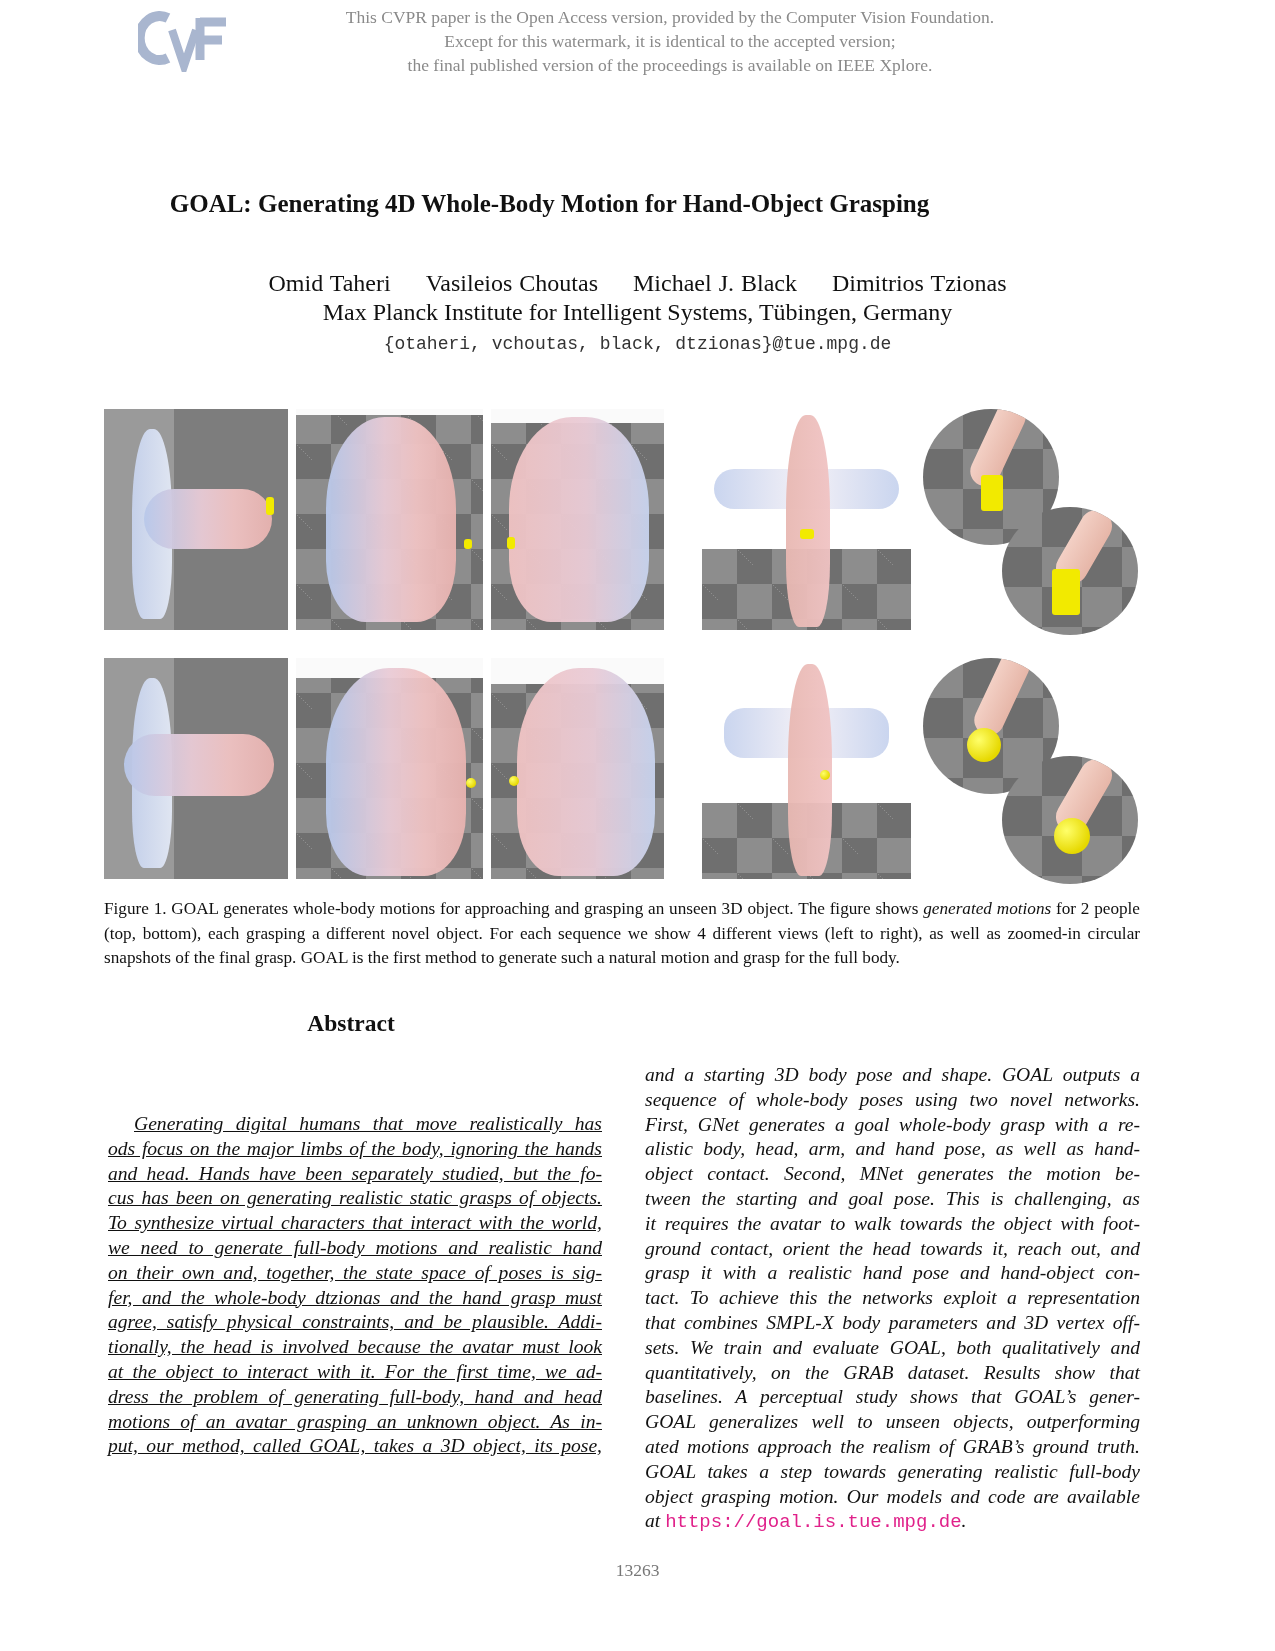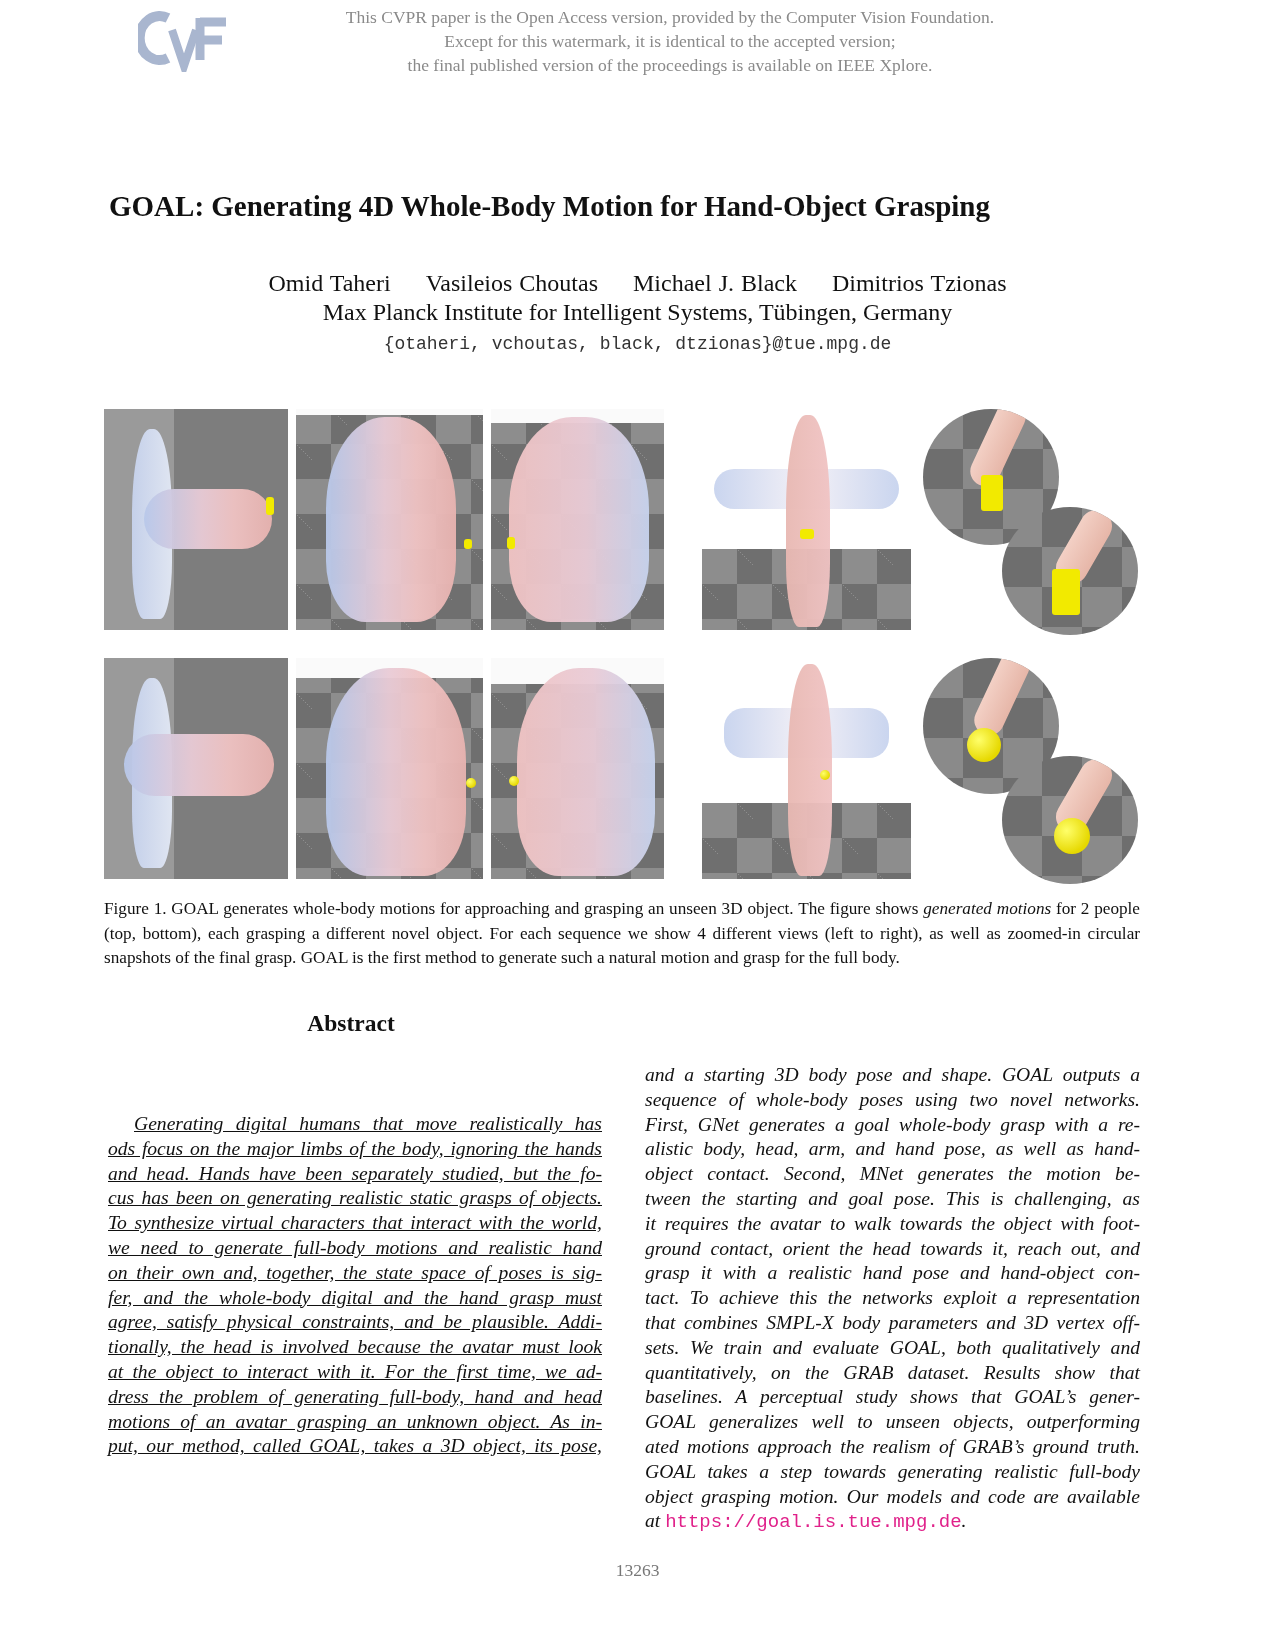--- a/index.html
+++ b/index.html
@@ -7,21 +7,21 @@
          font-family: "Liberation Serif", "DejaVu Serif", serif; color: #111; }
   .abs { position: absolute; }
 
   
   .cvf-logo { left: 138px; top: 8px; width: 96px; height: 64px; }
   .watermark { left: 260px; top: 5px; width: 820px; text-align: center;
                color: #8a8a8a; font-size: 17.5px; line-height: 24px; }
 
   
   .title { left: 0; width: 1099px; top: 190px; text-align: center;
-           font-weight: bold; font-size: 29px; }
+           font-weight: bold; font-size: 25px; }
   .authors { left: 0; width: 1275px; top: 270px; text-align: center; font-size: 24px;
              word-spacing: 1px; }
   .authors span { margin: 0 14px; }
   .affil { left: 0; width: 1275px; top: 299px; text-align: center; font-size: 24px; }
   .email { left: 0; width: 1275px; top: 334px; text-align: center;
            font-family: "Liberation Mono", "DejaVu Sans Mono", monospace; font-size: 18px; color: #333; }
 
   
   .fig-row { left: 104px; width: 1036px; height: 221px; }
   .panel { position: absolute; top: 0; height: 100%; overflow: hidden; }
@@ -153,21 +153,21 @@
 <div class="abs abstract-heading">Abstract</div>
 
 <div class="abs col col-left">
   <span class="line" style="padding-left:26px;">Generating digital humans that move realistically has</span>
   <span class="line">ods focus on the major limbs of the body, ignoring the hands</span>
   <span class="line">and head. Hands have been separately studied, but the fo-</span>
   <span class="line">cus has been on generating realistic static grasps of objects.</span>
   <span class="line">To synthesize virtual characters that interact with the world,</span>
   <span class="line">we need to generate full-body motions and realistic hand</span>
   <span class="line">on their own and, together, the state space of poses is sig-</span>
-  <span class="line">fer, and the whole-body digital and the hand grasp must</span>
+  <span class="line">fer, and the whole-body dtzionas and the hand grasp must</span>
   <span class="line">agree, satisfy physical constraints, and be plausible. Addi-</span>
   <span class="line">tionally, the head is involved because the avatar must look</span>
   <span class="line">at the object to interact with it. For the first time, we ad-</span>
   <span class="line">dress the problem of generating full-body, hand and head</span>
   <span class="line">motions of an avatar grasping an unknown object. As in-</span>
   <span class="line">put, our method, called GOAL, takes a 3D object, its pose,</span>
 </div>
 
 <div class="abs col col-right">
   <span class="line">and a starting 3D body pose and shape. GOAL outputs a</span>

